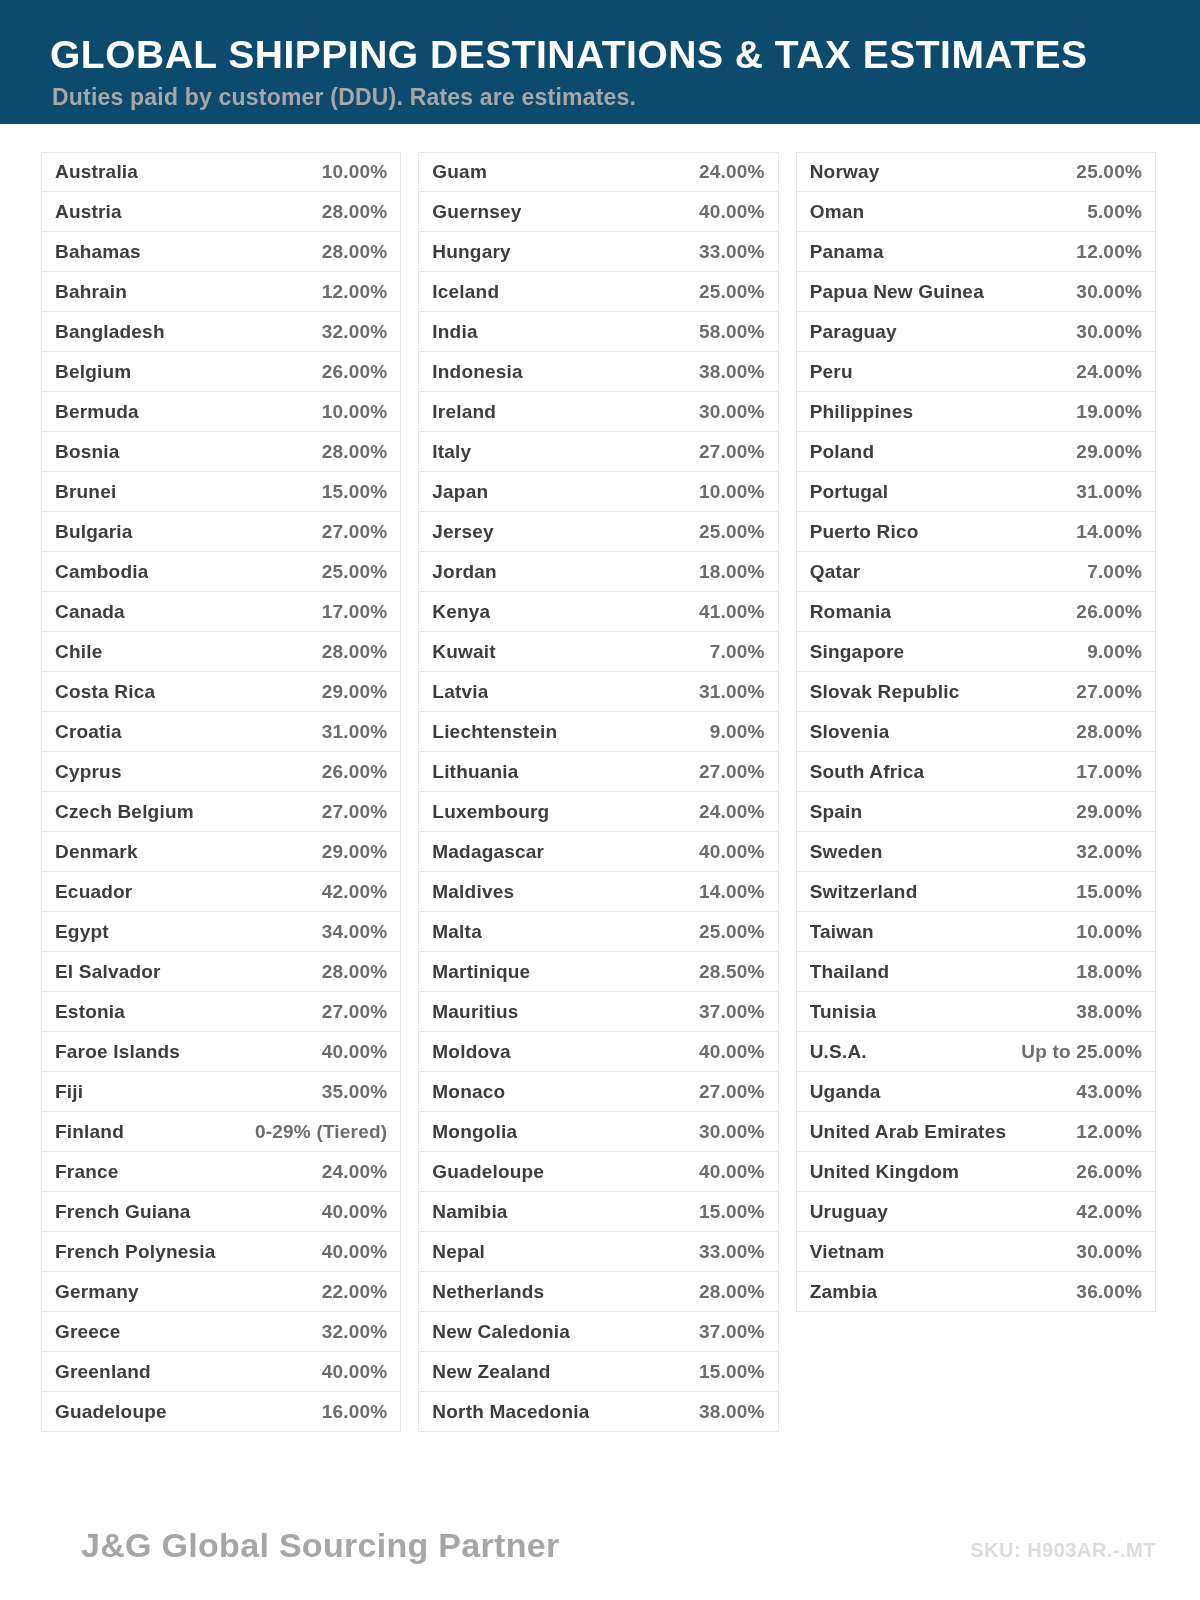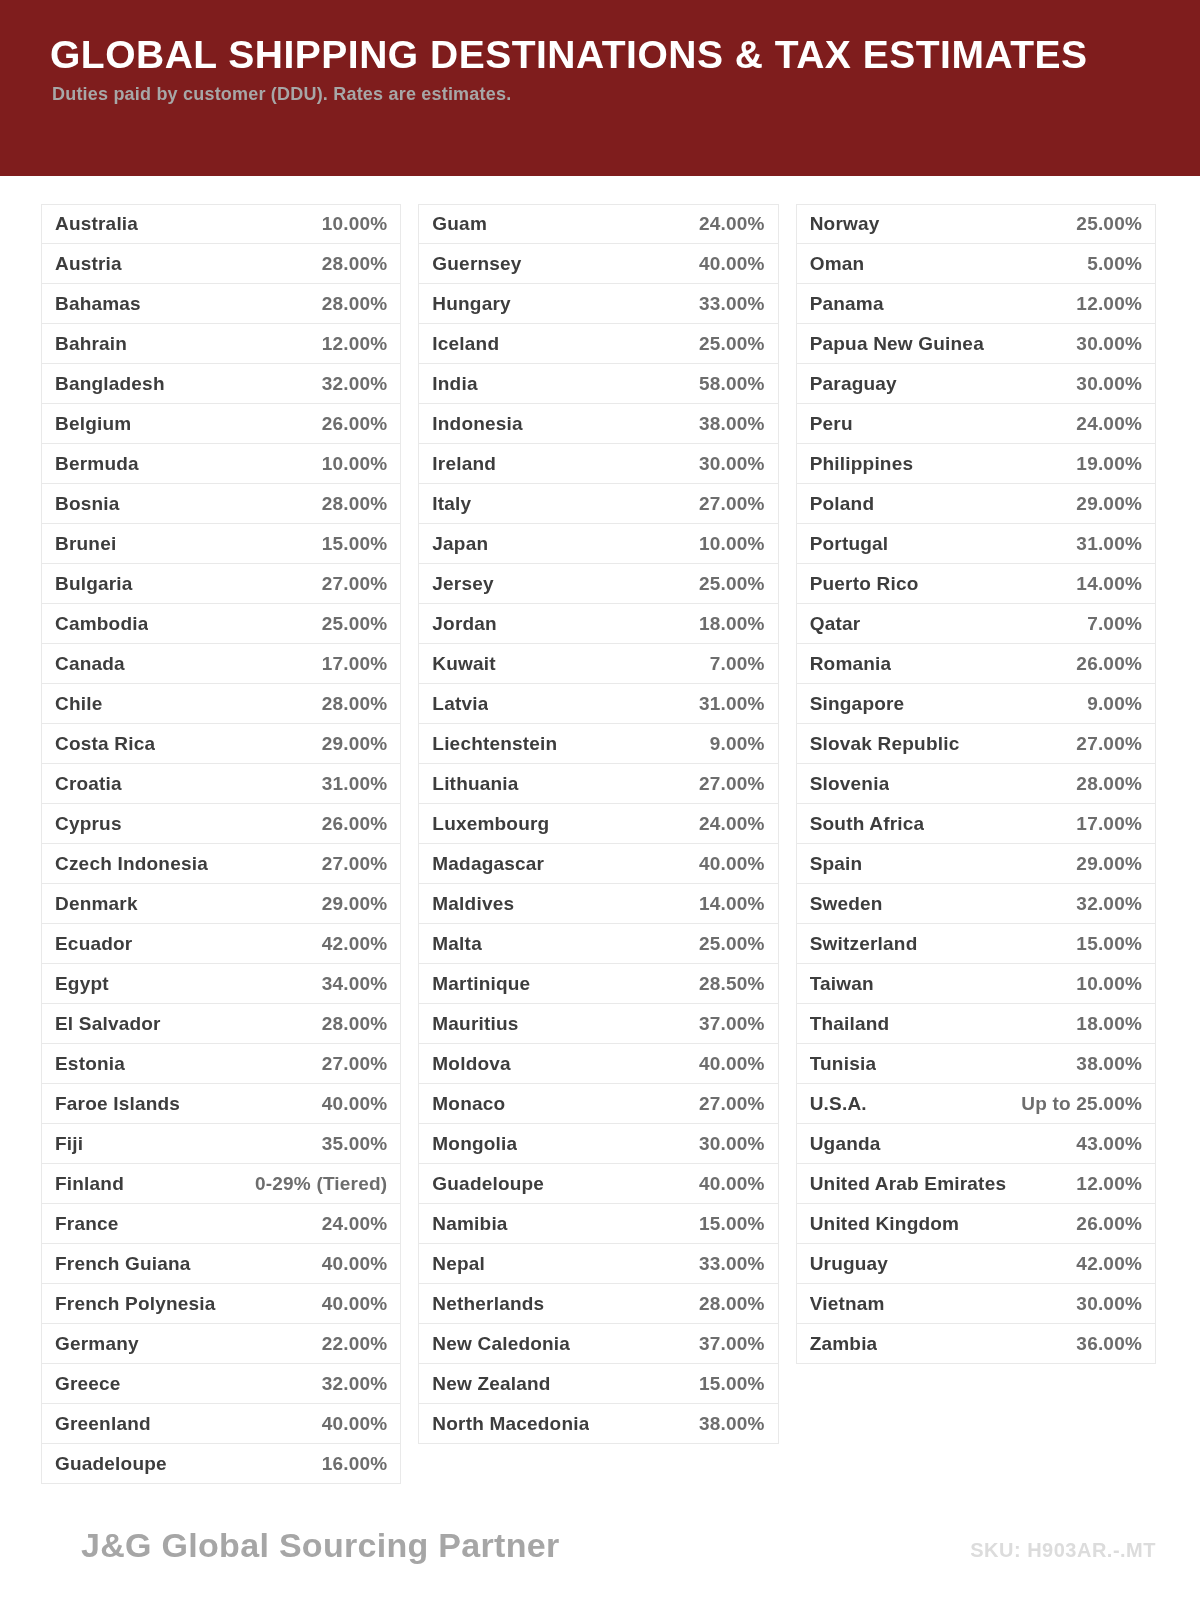--- a/index.html
+++ b/index.html
@@ -10,38 +10,38 @@
     -webkit-font-smoothing: antialiased;
   }
   .page {
     position: relative;
     width: 1200px; height: 1600px;
     overflow: hidden;
     background: #ffffff;
   }
   
   .header {
-    background: #7f1d1d;
-    height: 176px;
+    background: #0c4a6e;
+    height: 124px;
     box-sizing: border-box;
     padding: 34px 50px 0 50px;
   }
   .title {
     margin: 0;
     color: #ffffff;
     font-size: 39px;
     font-weight: 700;
     letter-spacing: 0.5px;
     line-height: 1.1;
     white-space: nowrap;
   }
   .subtitle {
     margin: 7px 0 0 2px;
     color: #a7a7a7;
-    font-size: 18px;
+    font-size: 23px;
     font-weight: 700;
     letter-spacing: 0.2px;
   }
   
   .table {
     margin: 28px 44px 0 41px;
     display: grid;
     grid-template-columns: repeat(3, 1fr);
     column-gap: 17px;
     align-items: start;
@@ -168,21 +168,21 @@
         </div>
         <div class="row">
           <span class="country">Croatia</span>
           <span class="rate">31.00%</span>
         </div>
         <div class="row">
           <span class="country">Cyprus</span>
           <span class="rate">26.00%</span>
         </div>
         <div class="row">
-          <span class="country">Czech Indonesia</span>
+          <span class="country">Czech Belgium</span>
           <span class="rate">27.00%</span>
         </div>
         <div class="row">
           <span class="country">Denmark</span>
           <span class="rate">29.00%</span>
         </div>
         <div class="row">
           <span class="country">Ecuador</span>
           <span class="rate">42.00%</span>
         </div>
@@ -276,20 +276,24 @@
           <span class="country">Japan</span>
           <span class="rate">10.00%</span>
         </div>
         <div class="row">
           <span class="country">Jersey</span>
           <span class="rate">25.00%</span>
         </div>
         <div class="row">
           <span class="country">Jordan</span>
           <span class="rate">18.00%</span>
+        </div>
+        <div class="row">
+          <span class="country">Kenya</span>
+          <span class="rate">41.00%</span>
         </div>
         <div class="row">
           <span class="country">Kuwait</span>
           <span class="rate">7.00%</span>
         </div>
         <div class="row">
           <span class="country">Latvia</span>
           <span class="rate">31.00%</span>
         </div>
         <div class="row">

